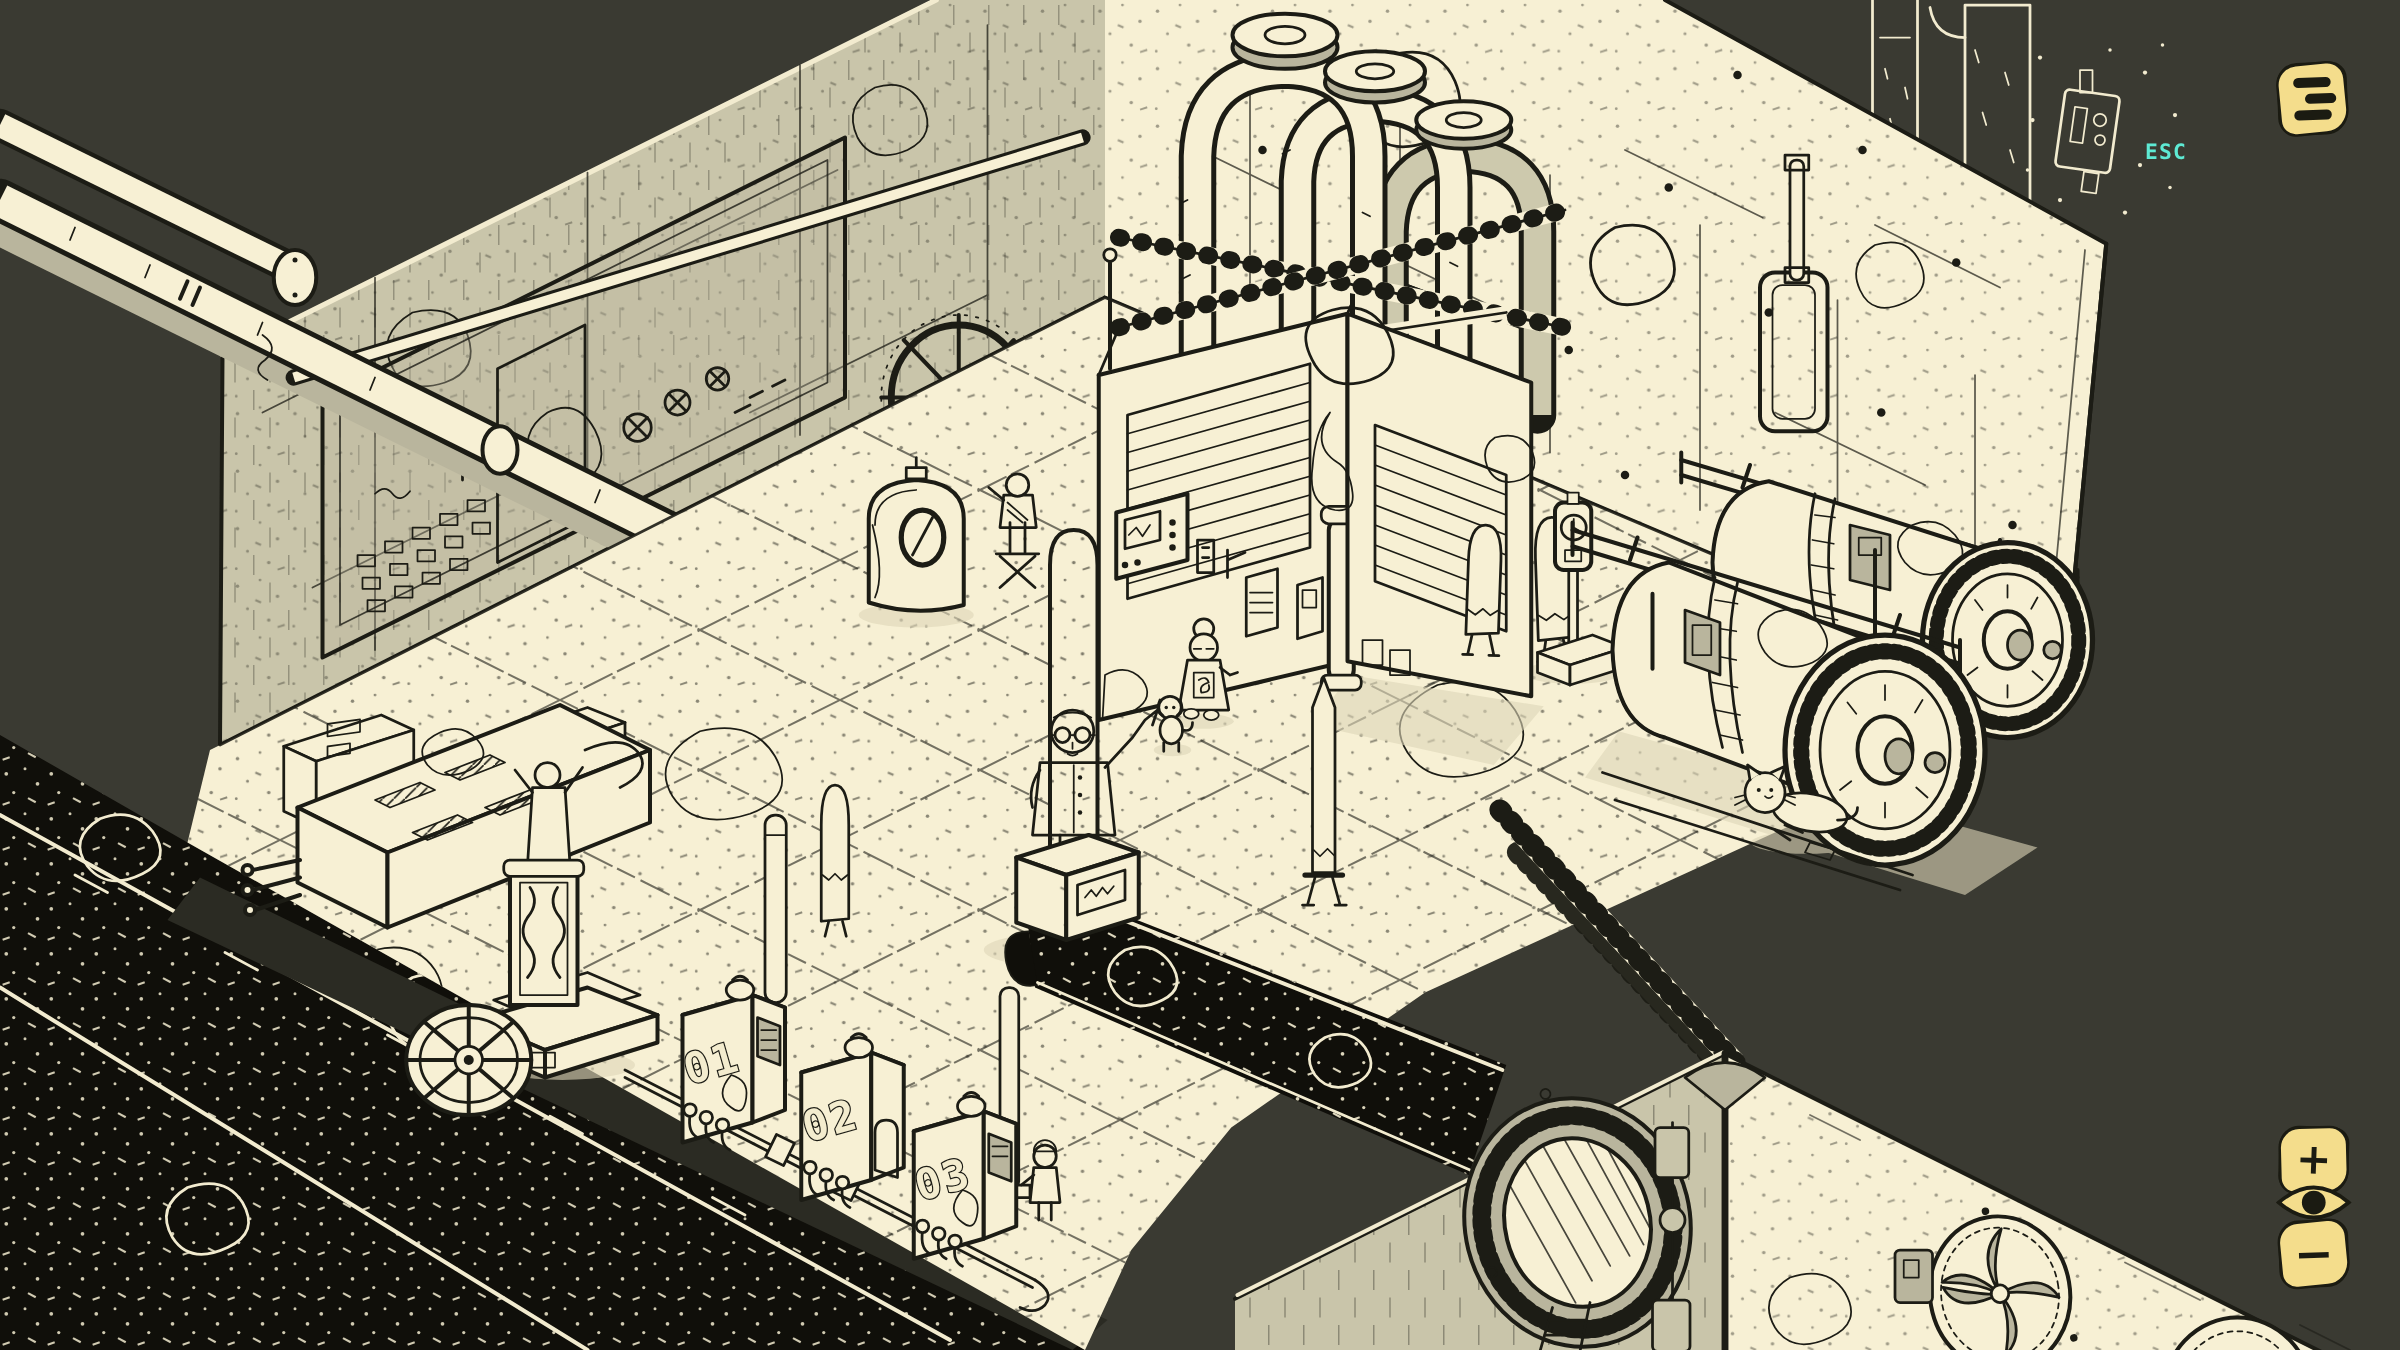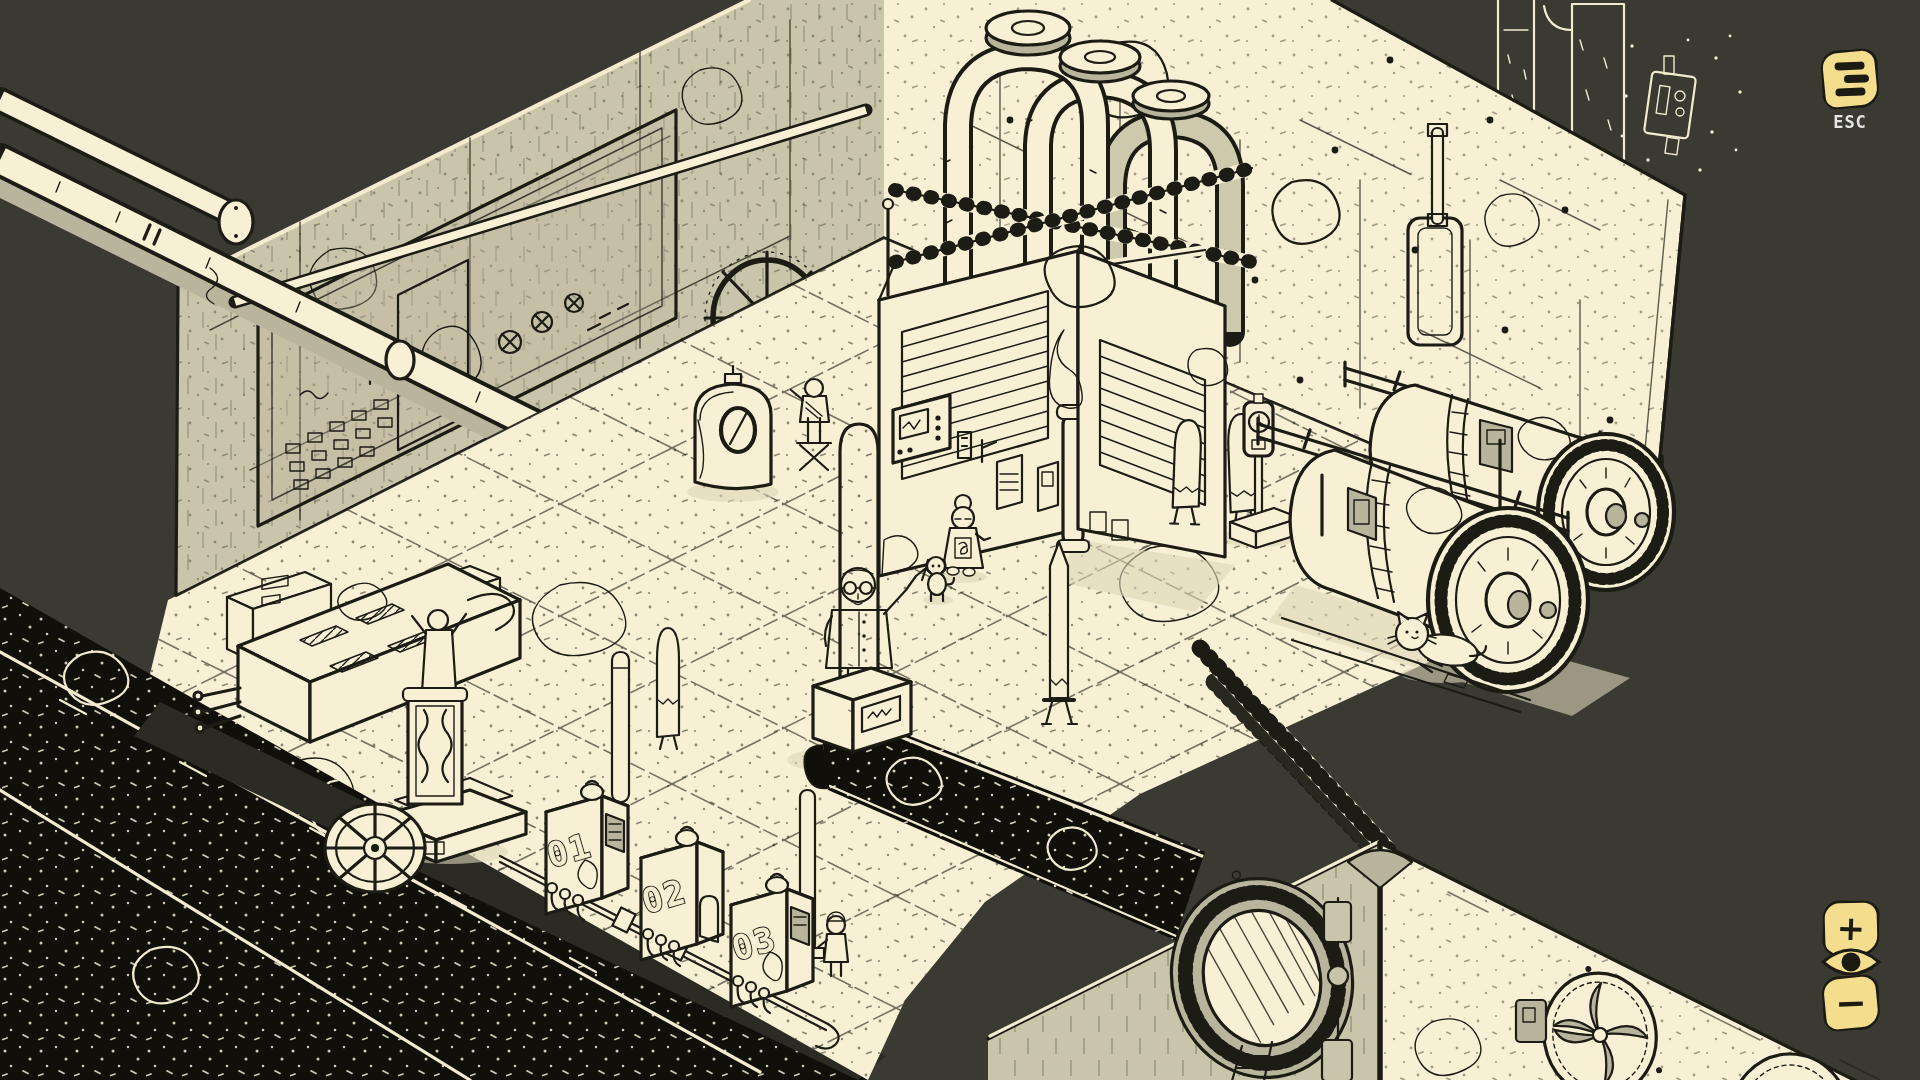--- a/index.html
+++ b/index.html
@@ -16,22 +16,22 @@
   
   .hud-btn{position:absolute;width:56px;height:54px;background:#f4dd8c;border:3px solid #1b1b12;
            border-radius:16px 13px 18px 14px;display:flex;align-items:center;justify-content:center;
            box-sizing:border-box;cursor:pointer;}
   .hud-btn::before{content:"";position:absolute;inset:-3px;border:2.5px solid #1b1b12;
            border-radius:17px 15px 19px 13px;transform:rotate(-3.5deg);background:#f4dd8c;z-index:-1;}
   #menu-btn{left:1822px;top:50px;height:58px;transform:rotate(-2deg);}
   #menu-btn .bar{width:30px;height:8px;background:#1b1b12;border-radius:4px;margin:2.5px 0;}
   #menu-btn .bar.b2{width:25px;align-self:flex-start;margin-left:13px;}
   #menu-btn .bars{display:flex;flex-direction:column;align-items:center;}
-  #esc-label{position:absolute;left:1818px;top:112px;width:64px;text-align:center;
-           font:700 17px "DejaVu Sans Mono",monospace;letter-spacing:1px;color:#e5e5e5;}
+  #esc-label{position:absolute;left:1716px;top:112px;width:64px;
+           font:700 17px "DejaVu Sans Mono",monospace;letter-spacing:1px;color:#5eead4;}
   #zoom-in-btn{left:1823px;top:901px;transform:rotate(2deg);font:900 34px "DejaVu Sans",sans-serif;color:#1b1b12;}
   #zoom-out-btn{left:1823px;top:976px;transform:rotate(-2deg);font:900 38px "DejaVu Sans",sans-serif;color:#1b1b12;}
   #view-toggle{position:absolute;left:1819px;top:946px;width:64px;height:32px;cursor:pointer;z-index:3;}
 </style>
 </head>
 <body>
 
 <div id="stage">
 
 <svg id="scene-svg" width="1920" height="1080" viewBox="0 0 1920 1080">

